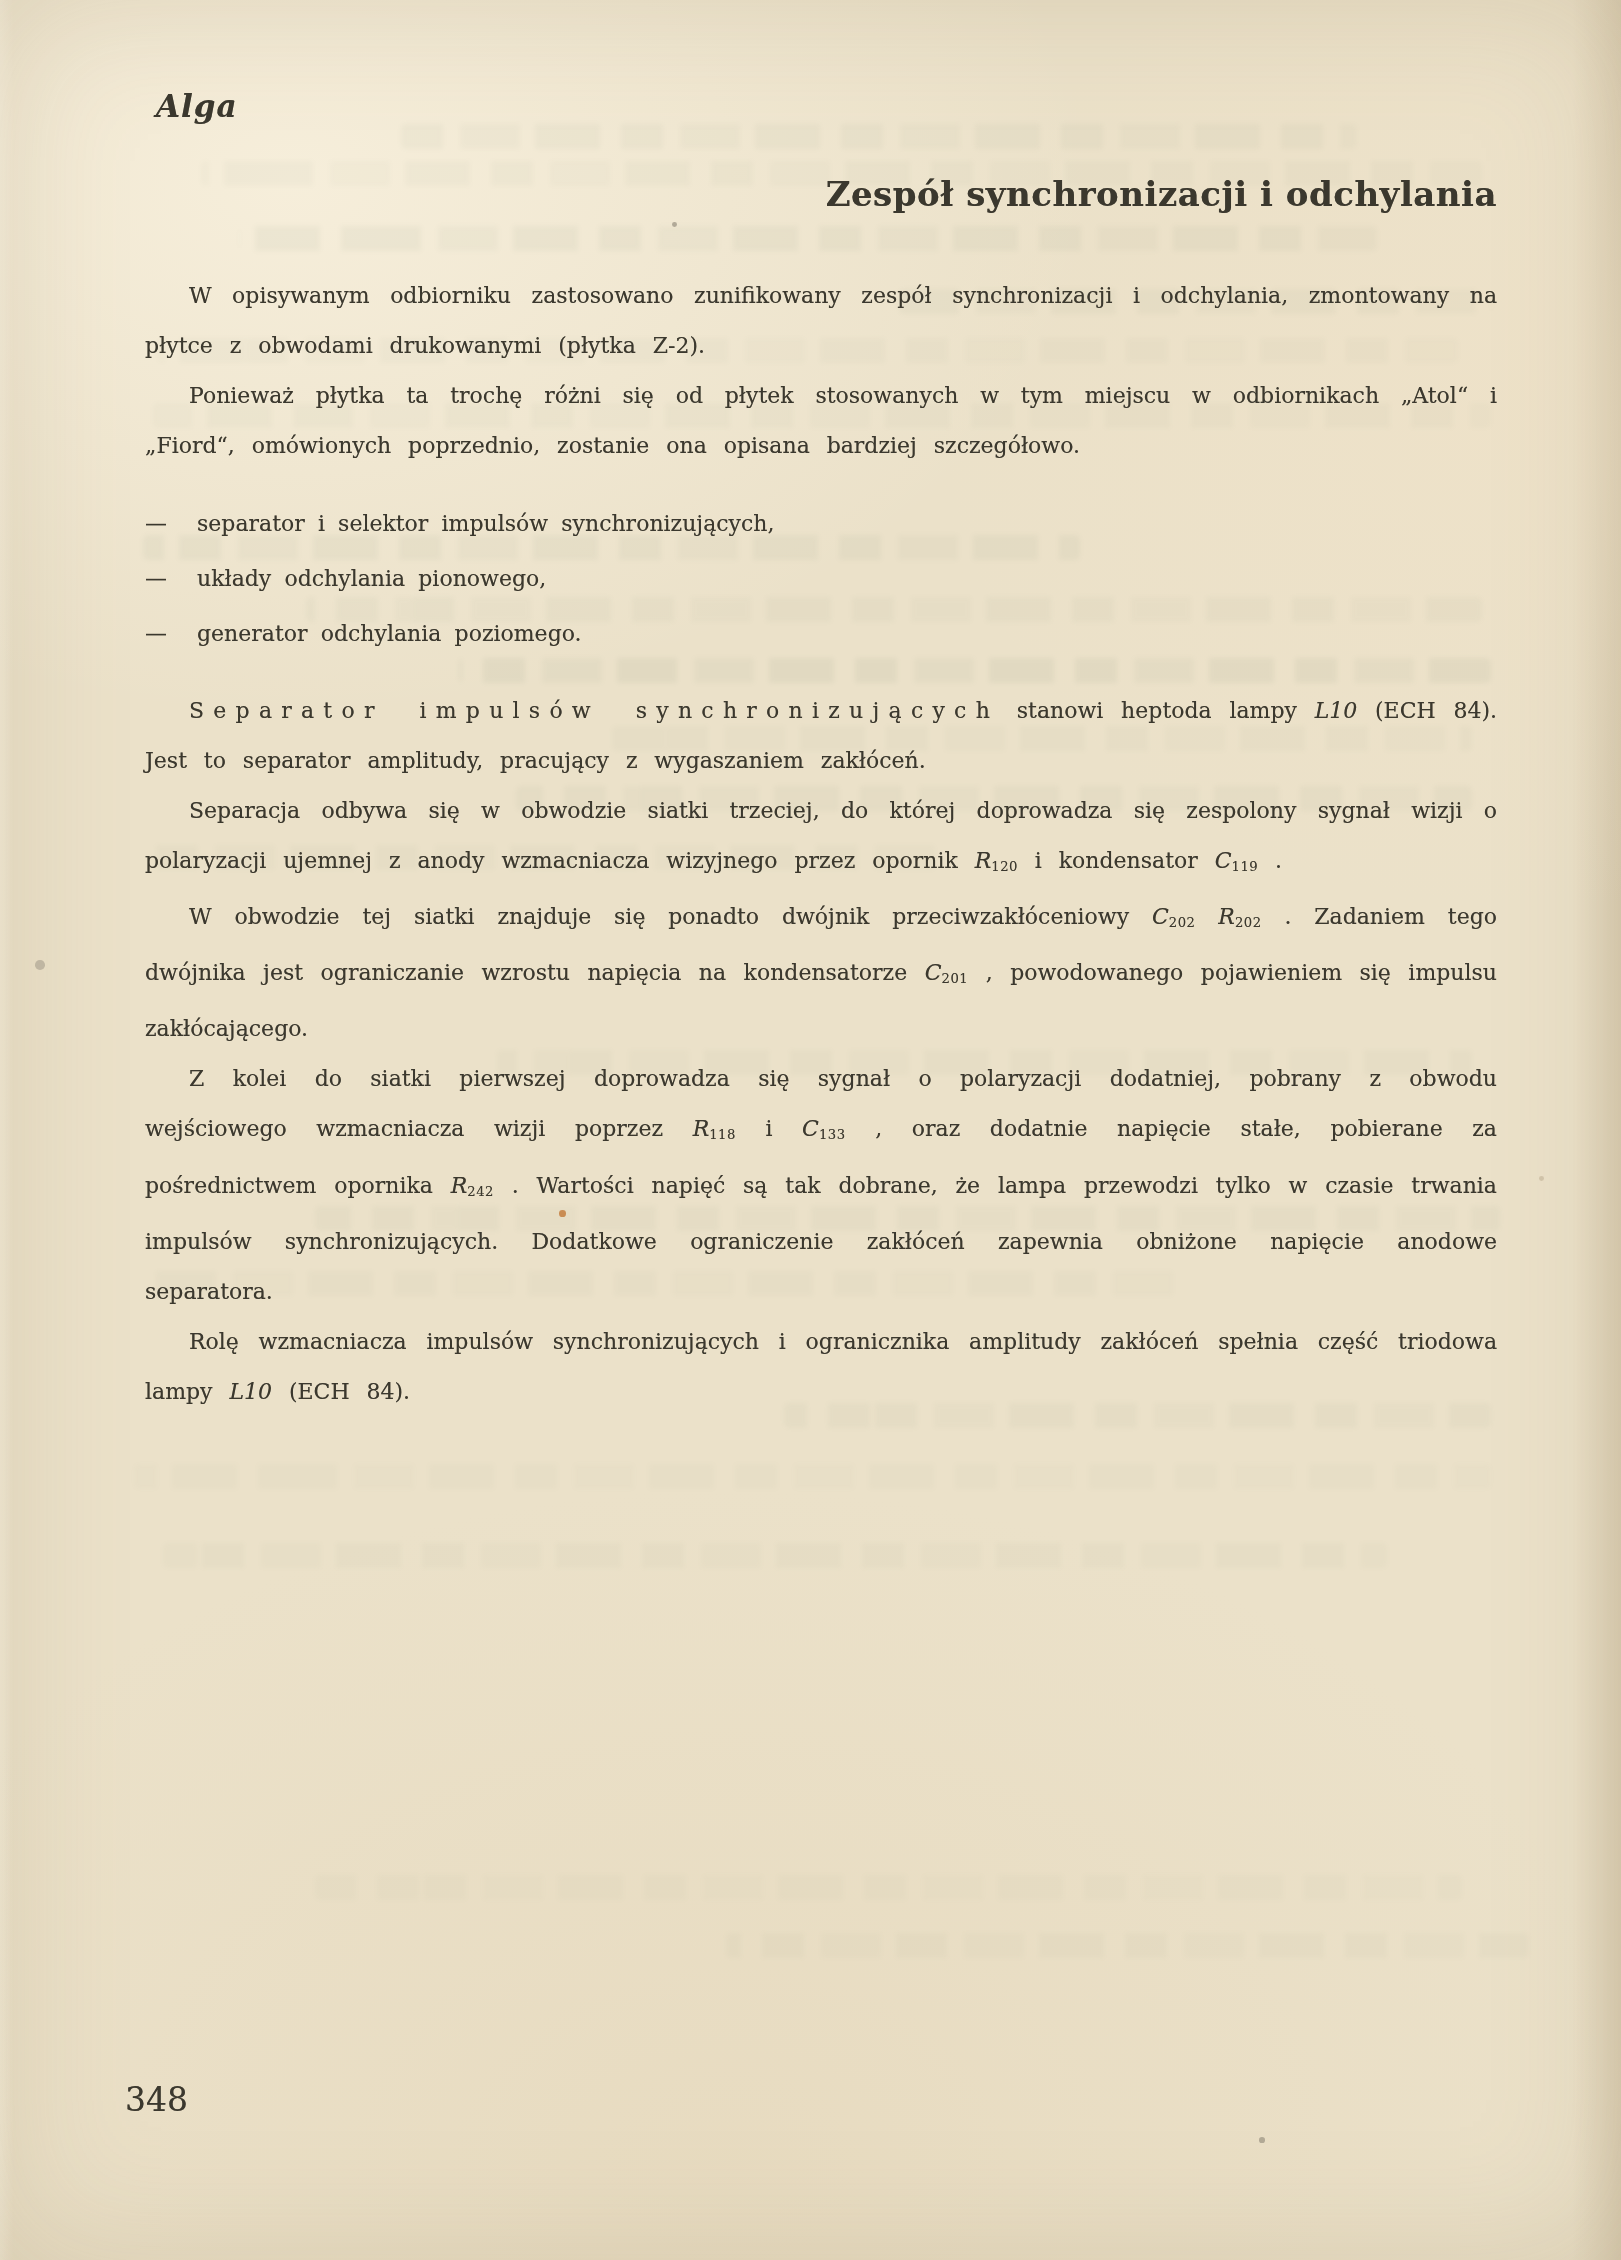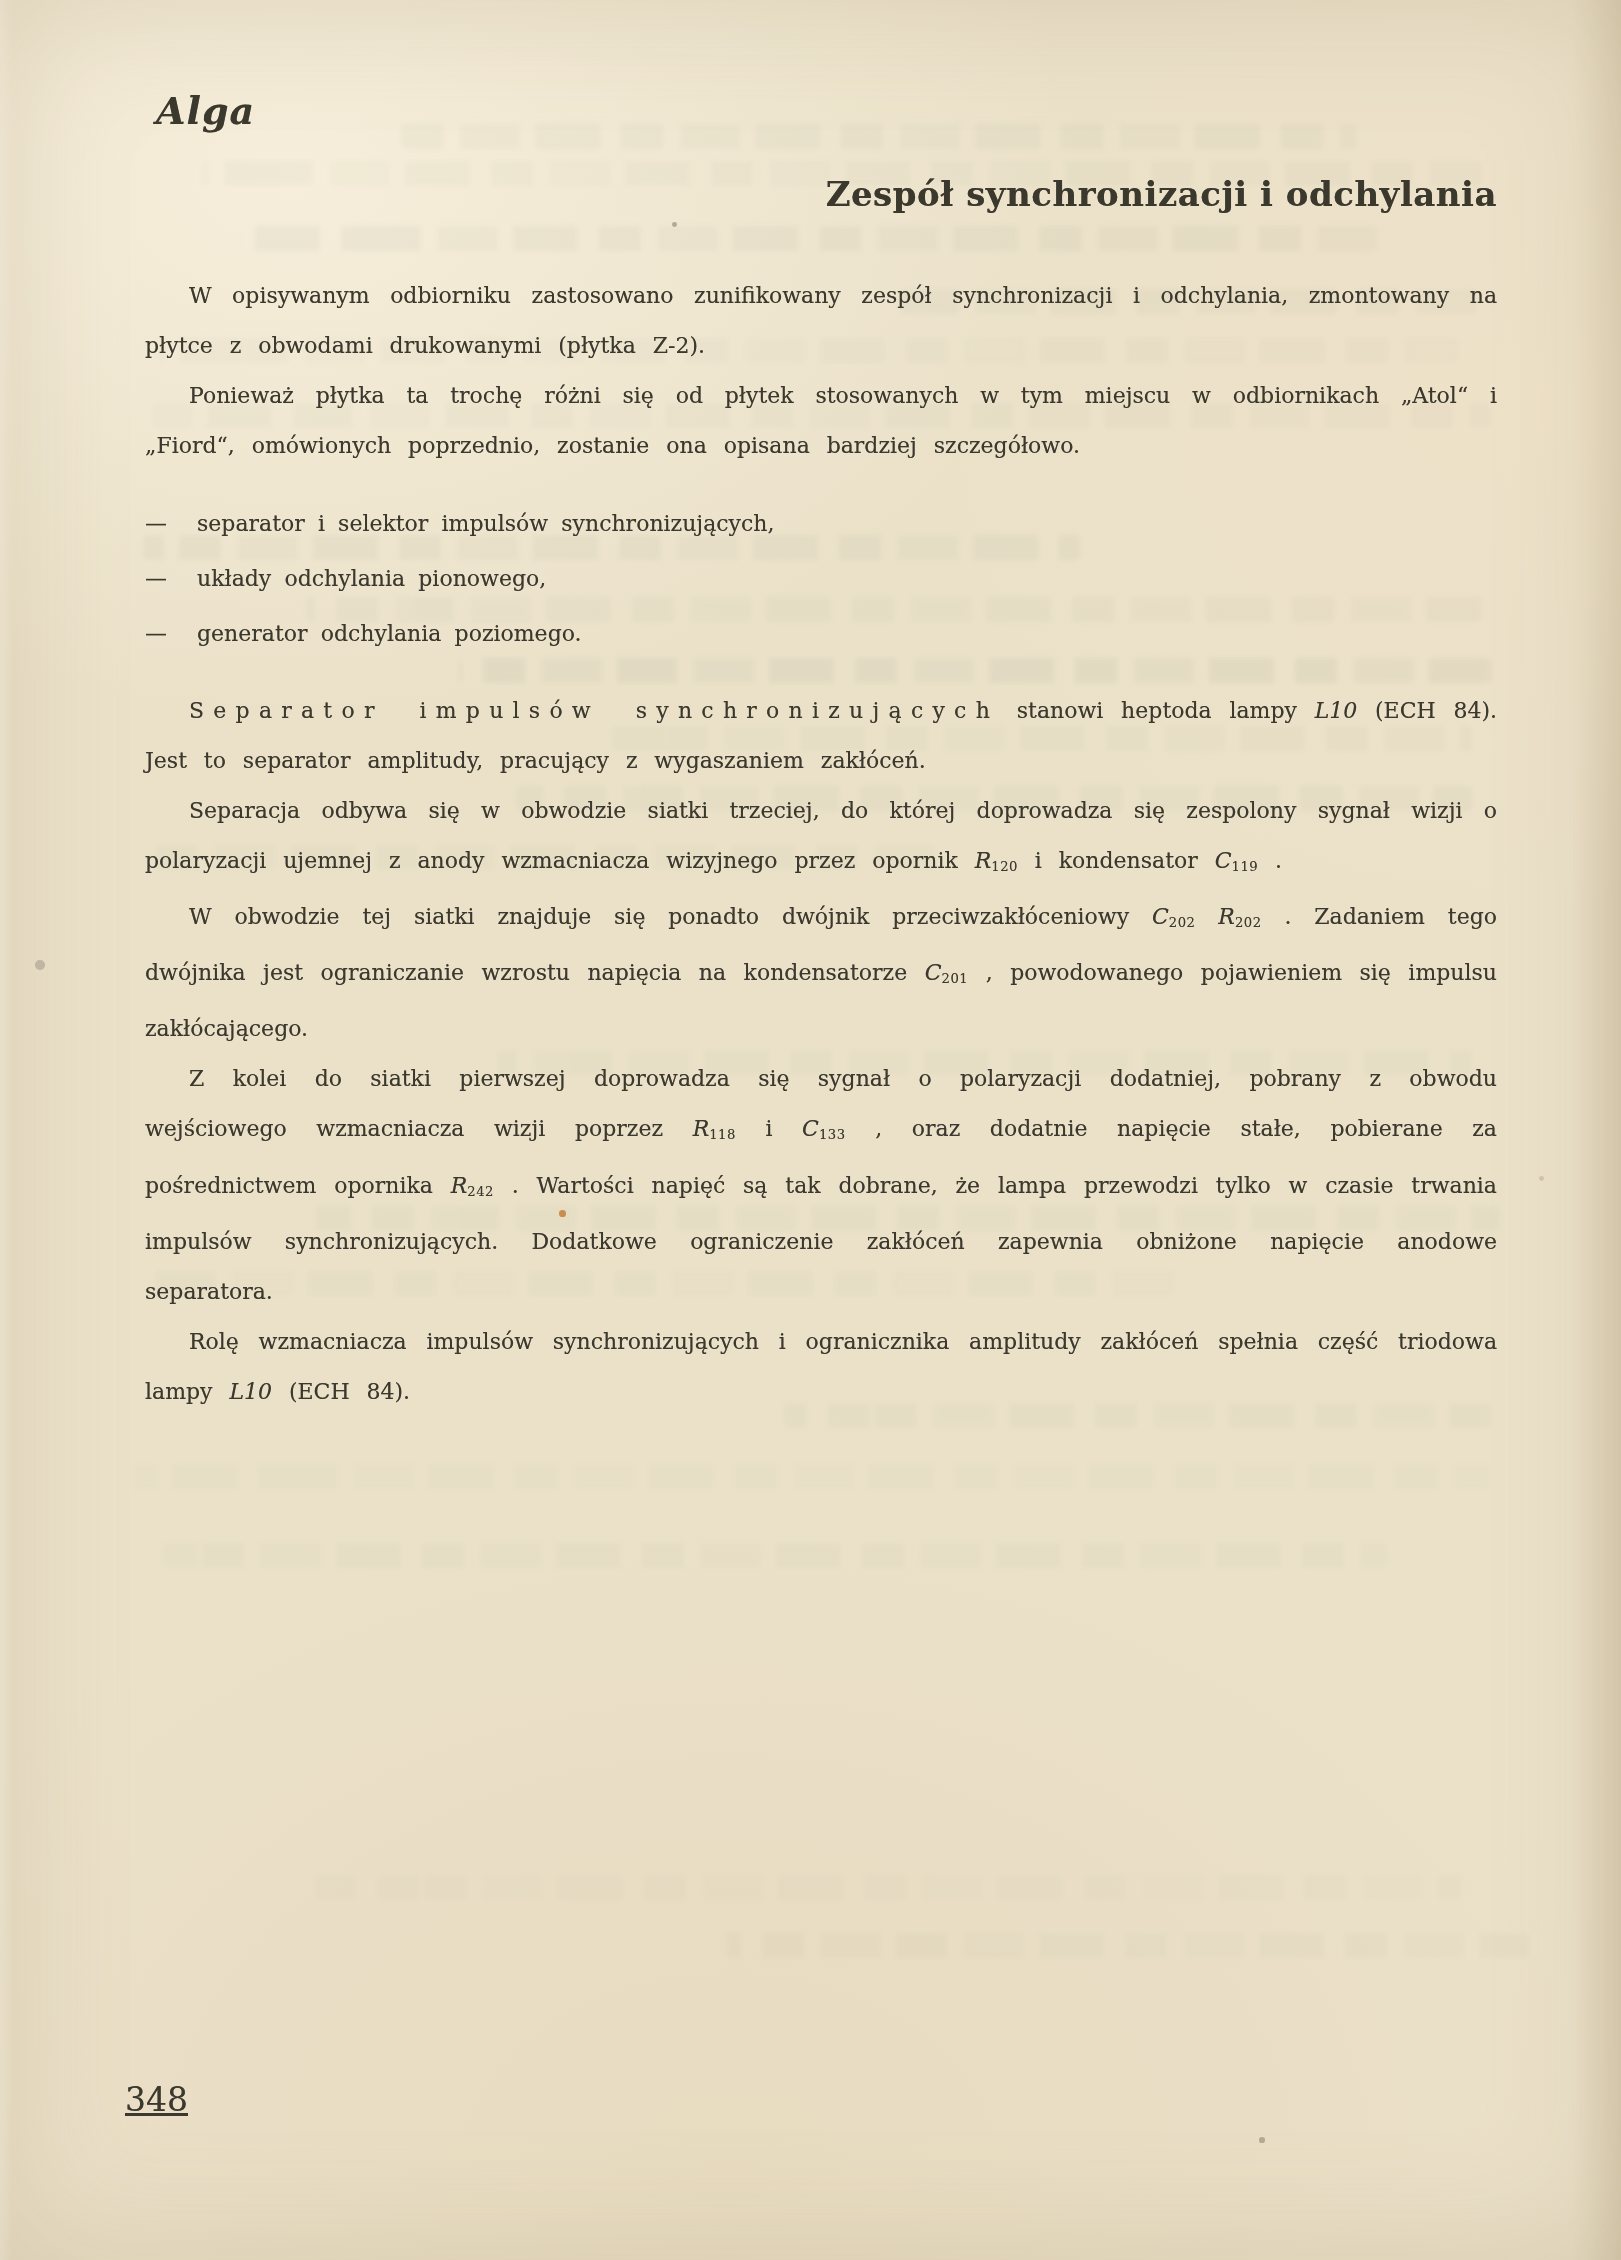--- a/index.html
+++ b/index.html
@@ -26,21 +26,21 @@
       rgba(118,136,110,0.55) 0 42px,  rgba(118,136,110,0) 42px 59px,
       rgba(118,136,110,0.42) 59px 119px, rgba(118,136,110,0) 119px 134px,
       rgba(118,136,110,0.55) 134px 199px, rgba(118,136,110,0) 199px 220px);
     filter:blur(2.9px);
     pointer-events:none;
   }
   .speck { position:absolute; border-radius:50%; filter:blur(0.5px); pointer-events:none; }
 
   .running-header {
     position:absolute; left:156px; top:88px;
-    font-style:italic; font-weight:bold; font-size:38px; letter-spacing:1px;
+    font-style:italic; font-weight:bold; font-size:31px; letter-spacing:1px;
     text-shadow:0 0 0.6px rgba(59,56,46,0.55);
   }
   .title {
     position:absolute; left:145px; top:174px; width:1352px; margin:0;
     text-align:right; font-size:34px; font-weight:bold; letter-spacing:0.5px;
     text-shadow:0 0 0.6px rgba(59,56,46,0.6);
   }
   .bodytext {
     position:absolute; left:145px; top:271px; width:1352px;
     font-size:22px; line-height:50px;
@@ -51,21 +51,20 @@
   .para.indent { text-indent:44px; }
   .dash-list { margin:25px 0; }
   .dash-item { display:flex; line-height:55px; text-align:left; word-spacing:0.28em; }
   .dash { flex:0 0 52px; }
   .it  { font-style:italic; }
   .sub { font-size:0.60em; vertical-align:-0.24em; letter-spacing:0.5px; word-spacing:0; }
   .spaced { letter-spacing:0.42em; word-spacing:0.85em; }
   .page-number {
     position:absolute; left:125px; top:2080px; font-size:33px;
     text-shadow:0 0 0.6px rgba(59,56,46,0.5);
-    text-decoration:underline;
   }
 </style>
 </head>
 <body style="--paper: #ebe1c9; --ink: #3b382e;">
 
 <div class="page">
   <div id="ghost-layer">
       <div class="ghost" style="left: 401px; top: 124px; width: 956px; opacity: 0.1; background-position: 0px 0px;"></div>
       <div class="ghost" style="left: 201px; top: 161px; width: 1281px; opacity: 0.08; background-position: 70px 0px;"></div>
       <div class="ghost" style="left: 239px; top: 226px; width: 1138px; opacity: 0.12; background-position: 140px 0px;"></div>

